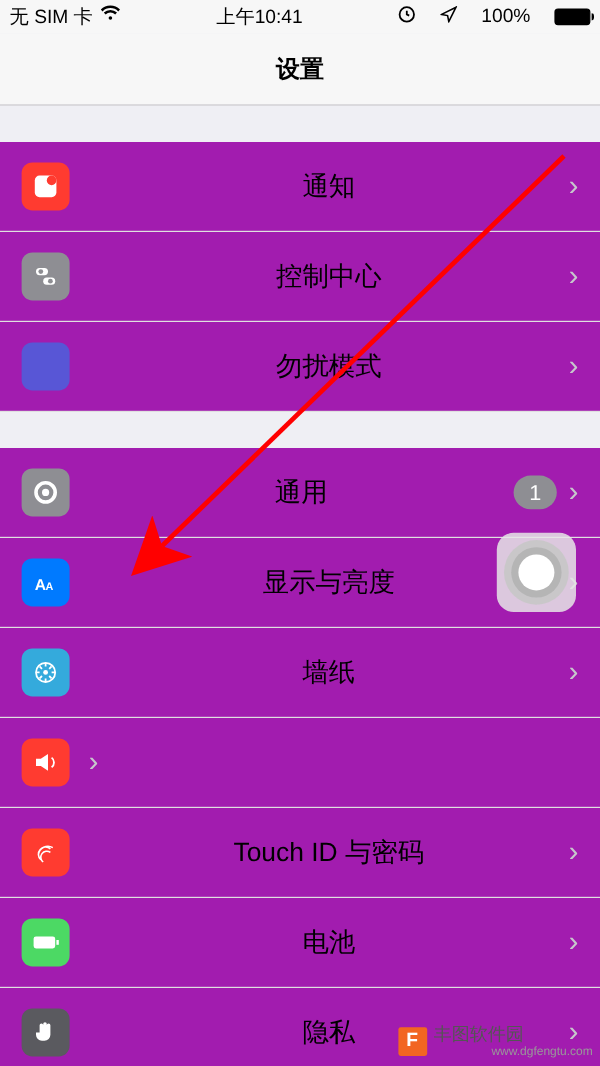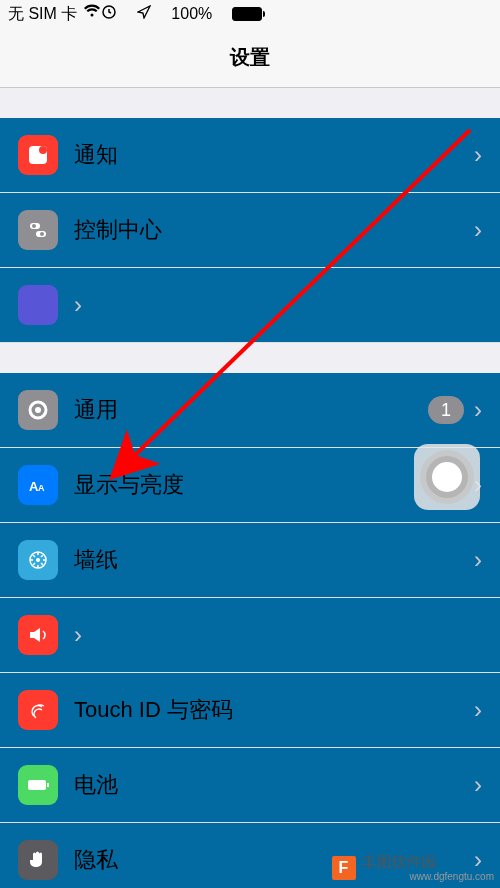--- a/index.html
+++ b/index.html
@@ -6,21 +6,21 @@
 html, body { width: 500px; height: 888px; overflow: hidden; font-family: -apple-system, "Helvetica Neue", sans-serif; background: #efeff4; }
 .status-bar { height: 28px; background: #f7f7f7; display: flex; align-items: center; padding: 0 8px; font-size: 16px; font-weight: 500; color: #000; }
 .status-left { display: flex; align-items: flex-start; gap: 6px; }
 .status-center { flex: 1; text-align: center; }
 .status-right { display: flex; align-items: center; gap: 20px; }
 .battery-icon { display: inline-block; width: 30px; height: 14px; border: 1.5px solid #000; border-radius: 3px; position: relative; background: #000; }
 .battery-icon::after { content: ""; position: absolute; right: -4px; top: 3px; width: 2.5px; height: 6px; background: #000; border-radius: 0 2px 2px 0; }
 .nav-bar { height: 60px; background: #f7f7f7; display: flex; align-items: center; justify-content: center; border-bottom: 1px solid #c8c7cc; }
 .nav-title { font-size: 20px; font-weight: 600; color: #000; }
 .group-gap { height: 30px; }
-.cell { height: 75px; background: #0369a1; display: flex; align-items: center; padding: 0 18px; position: relative; border-bottom: 1px solid #e0e0e0; }
+.cell { height: 75px; background: #a21caf; display: flex; align-items: center; padding: 0 18px; position: relative; border-bottom: 1px solid #e0e0e0; text-align: center; }
 .cell:first-of-type { border-top: 1px solid #c8c7cc; }
 .cell:last-of-type { border-bottom: 1px solid #c8c7cc; }
 .icon-box { width: 40px; height: 40px; border-radius: 9px; display: flex; align-items: center; justify-content: center; flex-shrink: 0; margin-right: 16px; }
 .cell-label { font-size: 22px; color: #000; flex: 1; }
 .chevron { color: #c7c7cc; font-size: 24px; font-weight: 300; }
 .badge { background: #8e8e93; color: #fff; min-width: 36px; height: 28px; border-radius: 14px; display: flex; align-items: center; justify-content: center; font-size: 18px; margin-right: 10px; padding: 0 10px; }
 .ic-red { background: #ff3b30; }
 .ic-gray { background: #8e8e93; }
 .ic-purple { background: #5856d6; }
 .ic-blue { background: #007aff; }
@@ -41,20 +41,21 @@
 
 <div class="status-bar">
   <div class="status-left">
     <span>无 SIM 卡</span>
     <span>
       <svg width="18" height="14" viewBox="0 0 18 14">
           <path d="M9 12.5a1.5 1.5 0 100-3 1.5 1.5 0 000 3zM3.5 6.5a8 8 0 0111 0l-1.5 1.5a6 6 0 00-8 0zM1 4a11 11 0 0116 0l-1.5 1.5a9 9 0 00-13 0z" fill="#000"></path>
         </svg>
     </span>
   </div>
+  <div class="status-center">上午10:41</div>
   <div class="status-right">
     <span>
       <svg width="16" height="16" viewBox="0 0 16 16">
           <circle cx="8" cy="8" r="6" fill="none" stroke="#000" stroke-width="1.5"></circle>
           <path d="M8 5v3l2 1" stroke="#000" stroke-width="1.5" fill="none"></path>
         </svg>
     </span>
     <span>
       <svg width="14" height="14" viewBox="0 0 14 14">
           <path d="M1 7l12-6-6 12-1-5z" fill="none" stroke="#000" stroke-width="1.3"></path>
@@ -96,20 +97,21 @@
     <div class="cell-label">控制中心</div>
     <div class="chevron">›</div>
   </div>
 
   <div class="cell">
     <div class="icon-box ic-purple">
       <svg width="24" height="24" viewBox="0 0 24 24">
           <path d="M14 4a8 8 0 100 16 6 6 0 010-16z" fill="#fff"></path>
         </svg>
     </div>
+    <div class="cell-label">勿扰模式</div>
     <div class="chevron">›</div>
   </div>
 
   <div class="group-gap"></div>
 
   <div class="cell">
     <div class="icon-box ic-gray">
       <svg width="24" height="24" viewBox="0 0 24 24">
           <circle cx="12" cy="12" r="8" fill="none" stroke="#fff" stroke-width="3"></circle>
           <circle cx="12" cy="12" r="3" fill="#fff"></circle>

